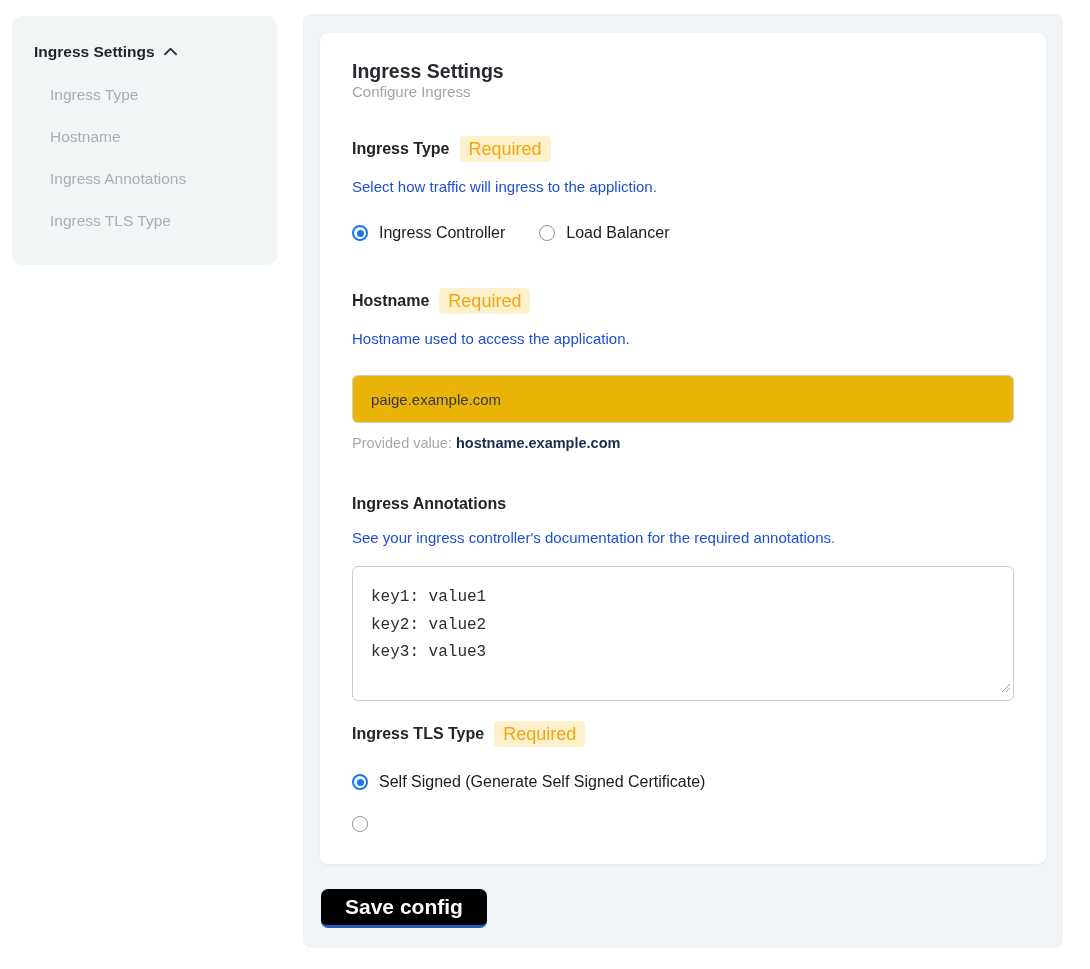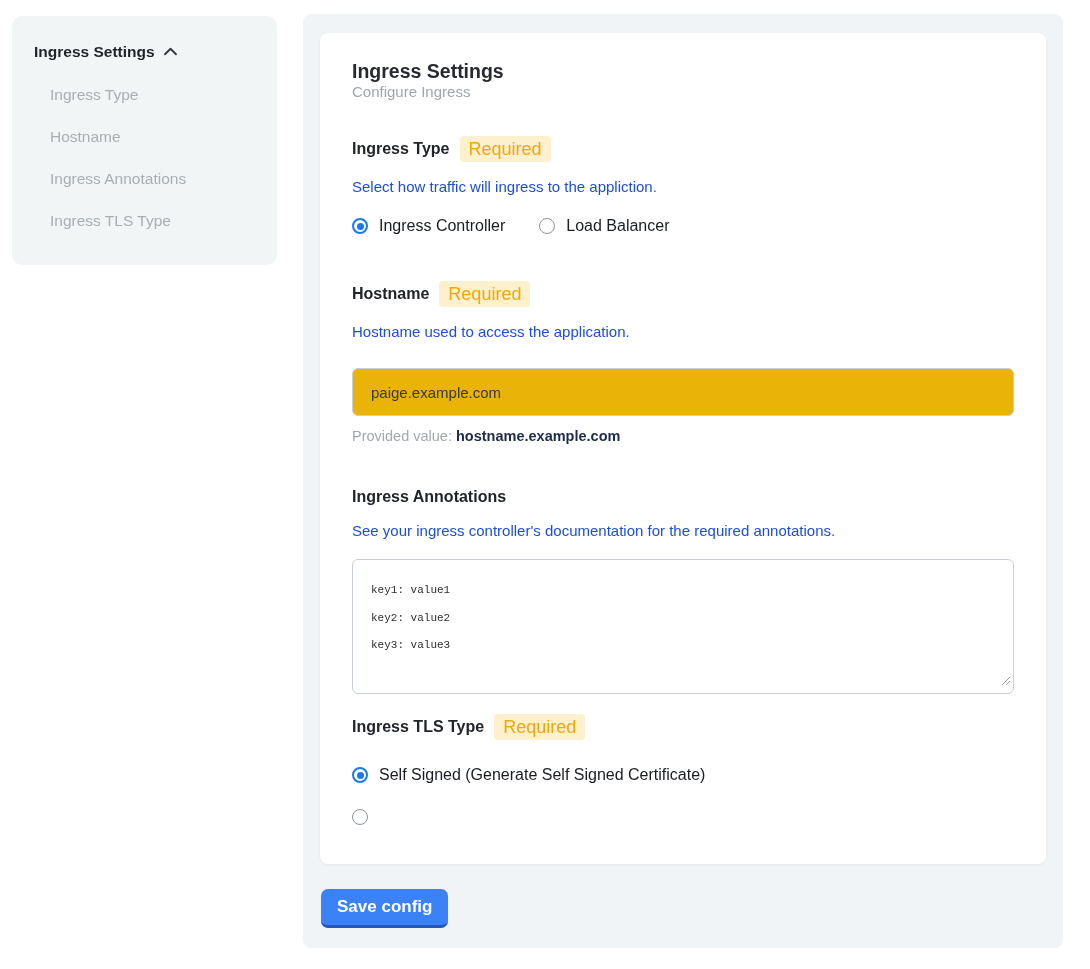--- a/index.html
+++ b/index.html
@@ -46,21 +46,21 @@
     padding: 4px 9px; border-radius: 4px; line-height: 1;
   }
   .help { margin-top: 16px; font-size: 15px; color: #1d4ed8; }
 
   .mt-36 { margin-top: 36px; }
   .mt-46 { margin-top: 46px; }
   .mt-44 { margin-top: 44px; }
   .mt-20 { margin-top: 20px; }
 
   
-  .radio-row { display: flex; align-items: center; gap: 34px; margin-top: 22px; }
+  .radio-row { display: flex; align-items: center; gap: 34px; margin-top: 29px; }
   .radio-stack { margin-top: 14px; }
   .radio-opt { display: flex; align-items: center; gap: 11px; cursor: pointer; }
   .radio-stack .radio-opt { height: 42px; }
   .radio {
     width: 16px; height: 16px; border-radius: 50%;
     border: 1.5px solid #8d9297; background: #ffffff;
     display: inline-flex; align-items: center; justify-content: center;
     flex: 0 0 auto;
   }
   .radio.selected { border: 2.5px solid #1878f0; }
@@ -80,30 +80,30 @@
   .default-line { margin-top: 12px; font-size: 14.5px; color: #a3a8ad; }
   .default-line b { color: #1d2b4d; font-weight: bold; margin-top: 28px; }
 
   
   .textarea-wrap { position: relative; margin-top: 20px; }
   .annotations-input {
     width: 100%; height: 135px; display: block;
     border: 1px solid #c9ced3; border-radius: 6px;
     padding: 17px 18px; resize: none; outline: none;
     font-family: "Liberation Mono", "DejaVu Sans Mono", monospace;
-    font-size: 11px; line-height: 27.5px; color: #2c2c2c; background: #ffffff;
+    font-size: 16px; line-height: 27.5px; color: #2c2c2c; background: #ffffff;
   }
   .grip { position: absolute; right: 3px; bottom: 4px; }
 
   
   .save-btn {
     position: absolute; left: 18px; top: 875px;
-    min-width: 120px; height: 39px; padding: 0 16px;
-    background: #3b82f6; color: #ffffff;
-    font-size: 17px; font-weight: bold;
+    min-width: 120px; height: 39px; padding: 0 24px;
+    background: #000000; color: #ffffff;
+    font-size: 21px; font-weight: bold;
     font-family: "Liberation Sans", "DejaVu Sans", sans-serif;
     border: none; border-bottom: 3px solid #2456bb; border-radius: 7px;
     cursor: pointer;
   }
 </style>
 </head>
 <body>
 
 <aside class="sidebar">
   <div class="sidebar-header">

